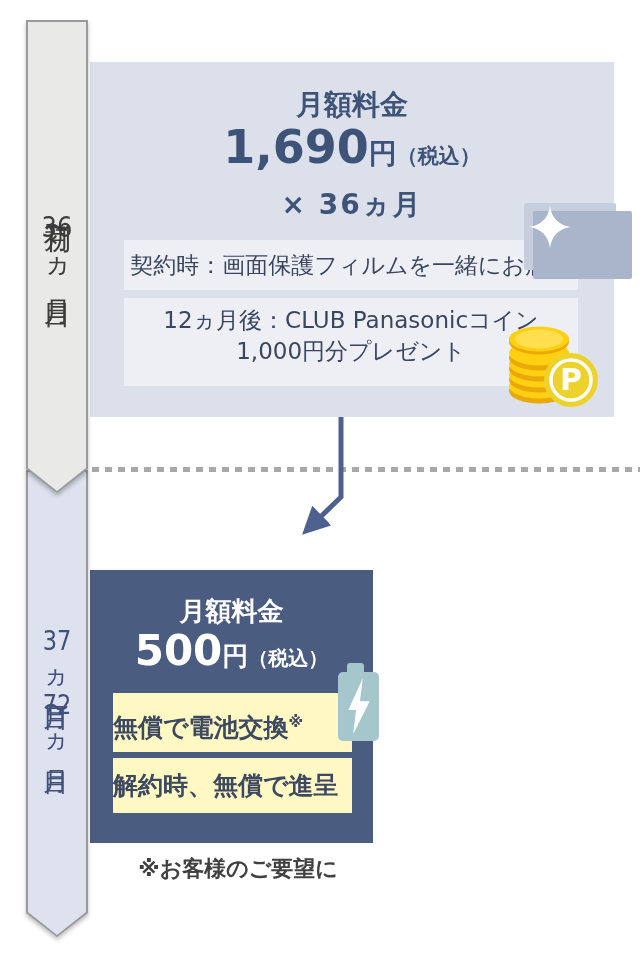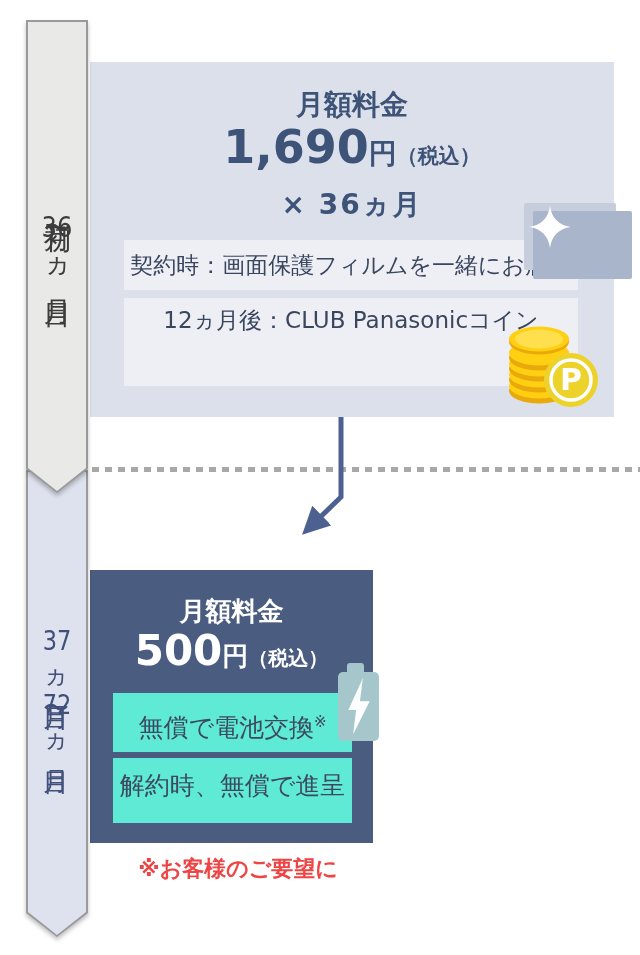--- a/index.html
+++ b/index.html
@@ -60,36 +60,36 @@
     font-size:27px;font-weight:bold;letter-spacing:1px;z-index:4;}
 
   
   .plan2-card{position:absolute;left:90px;top:570px;width:283px;height:273px;background:#4a5c7f;z-index:2;}
   .p2-title{position:absolute;left:0;top:24px;width:100%;text-align:center;
     color:#ffffff;font-size:26px;font-weight:bold;}
   .p2-price{position:absolute;left:0;top:56px;width:100%;text-align:center;color:#ffffff;font-weight:bold;}
   .p2-amount{font-size:42px;}
   .p2-unit{font-size:26px;}
   .p2-tax{font-size:20px;}
-  .p2-row{position:absolute;left:23px;width:239px;background:#5eead4;color:#3d4961;
-    text-align:center;font-size:25px;}
+  .p2-row{position:absolute;left:23px;width:239px;background:#fef9c3;color:#3d4961;
+    text-align:left;font-size:25px;font-weight:bold;}
   .p2-row1{top:123px;height:59px;line-height:59px;}
-  .p2-row2{top:188px;height:65px;line-height:55px;}
+  .p2-row2{top:188px;height:55px;line-height:55px;}
   .note-mark{font-size:15px;vertical-align:super;}
 
   
   .battery-icon{position:absolute;left:338px;top:663px;width:46px;height:78px;z-index:5;}
   .battery-nub{position:absolute;left:9px;top:0;width:17px;height:13px;background:#a5c6cb;
     border-radius:3px 3px 0 0;}
   .battery-body{position:absolute;left:0;top:9px;width:41px;height:69px;background:#a5c6cb;
     border-radius:5px;display:flex;align-items:center;justify-content:center;}
 
   
   .footnote{position:absolute;left:118px;top:852px;width:240px;text-align:center;
-    color:#ef4444;font-size:22px;font-weight:bold;line-height:34px;z-index:2;}
+    color:#404040;font-size:22px;font-weight:bold;line-height:34px;z-index:2;}
 </style>
 </head>
 <body>
 
 <div class="canvas">
 
   <div class="seg seg2">
     <div class="seg-outer"></div>
     <div class="seg-inner"></div>
     <div class="seg-label">
@@ -112,20 +112,21 @@
 
   <div class="divider"></div>
 
   <div class="plan1-card">
     <div class="p1-title">月額料金</div>
     <div class="p1-price"><span class="p1-amount">1,690</span><span class="p1-unit">円</span><span class="p1-tax">（税込）</span></div>
     <div class="p1-mult">× 36ヵ月</div>
     <div class="p1-row p1-row1">契約時：画面保護フィルムを一緒にお届け</div>
     <div class="p1-row p1-row2">
       <div>12ヵ月後：CLUB Panasonicコイン</div>
+      <div>1,000円分プレゼント</div>
     </div>
   </div>
 
   <div class="film-icon">
     <div class="film-back"></div>
     <div class="film-front"></div>
     <svg class="film-sparkle" width="44" height="44" viewBox="0 0 40 40">
       <path d="M20,1 C21.5,12 28,18.5 39,20 C28,21.5 21.5,28 20,39 C18.5,28 12,21.5 1,20 C12,18.5 18.5,12 20,1 Z" fill="#ffffff"></path>
     </svg>
   </div>

